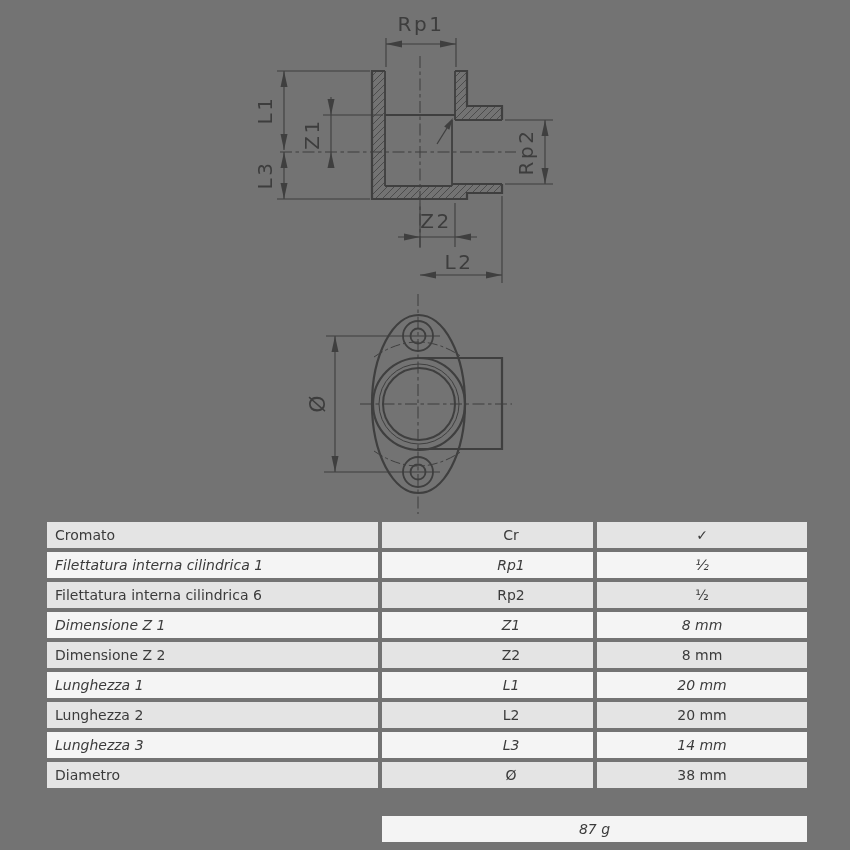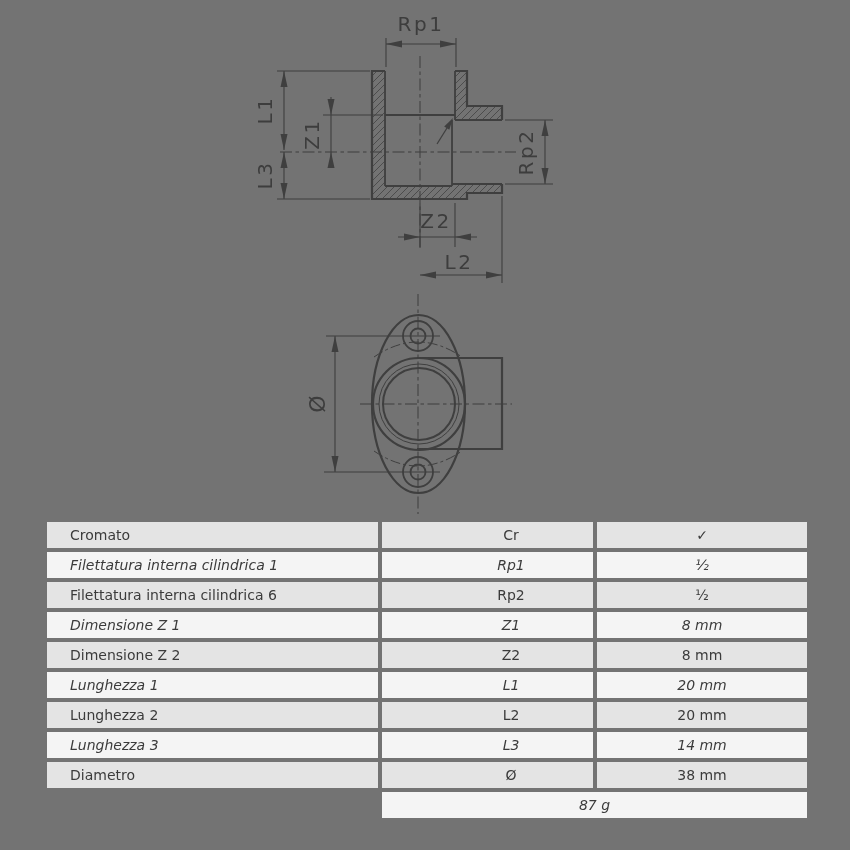--- a/index.html
+++ b/index.html
@@ -8,24 +8,24 @@
   svg text{font-family:"DejaVu Sans","Liberation Sans",sans-serif;}
 
   .dim-label{font-size:20px;letter-spacing:2.5px;fill:#3d3d3d;}
   .dia-label{font-size:22px;fill:#3d3d3d;}
 
   
   .spec-table{position:absolute;left:47px;top:522px;width:760px;
               display:grid;grid-template-columns:331px 211px 210px;gap:4px;
               font-size:14px;color:#3b3b3b;}
   .cell{height:26px;display:flex;align-items:center;}
-  .c-label{padding-left:23px;justify-content:flex-start;}
+  .c-label{padding-left:8px;justify-content:flex-start;}
   .c-code{justify-content:center;padding-left:47px;}
   .c-value{justify-content:center;}
-  .c-merged{grid-column:2 / span 2;justify-content:center;}
+  .c-merged{grid-column:2 / span 2;justify-content:center;margin-top:24px;}
   .r-gray{background:#e4e4e4;}
   .r-light{background:#f4f4f4;font-style:italic;}
 </style>
 </head>
 <body>
 
 <div class="page">
 
   <svg width="850" height="515" viewBox="0 0 850 515" style="position:absolute;left:0;top:0;">
     <defs>

